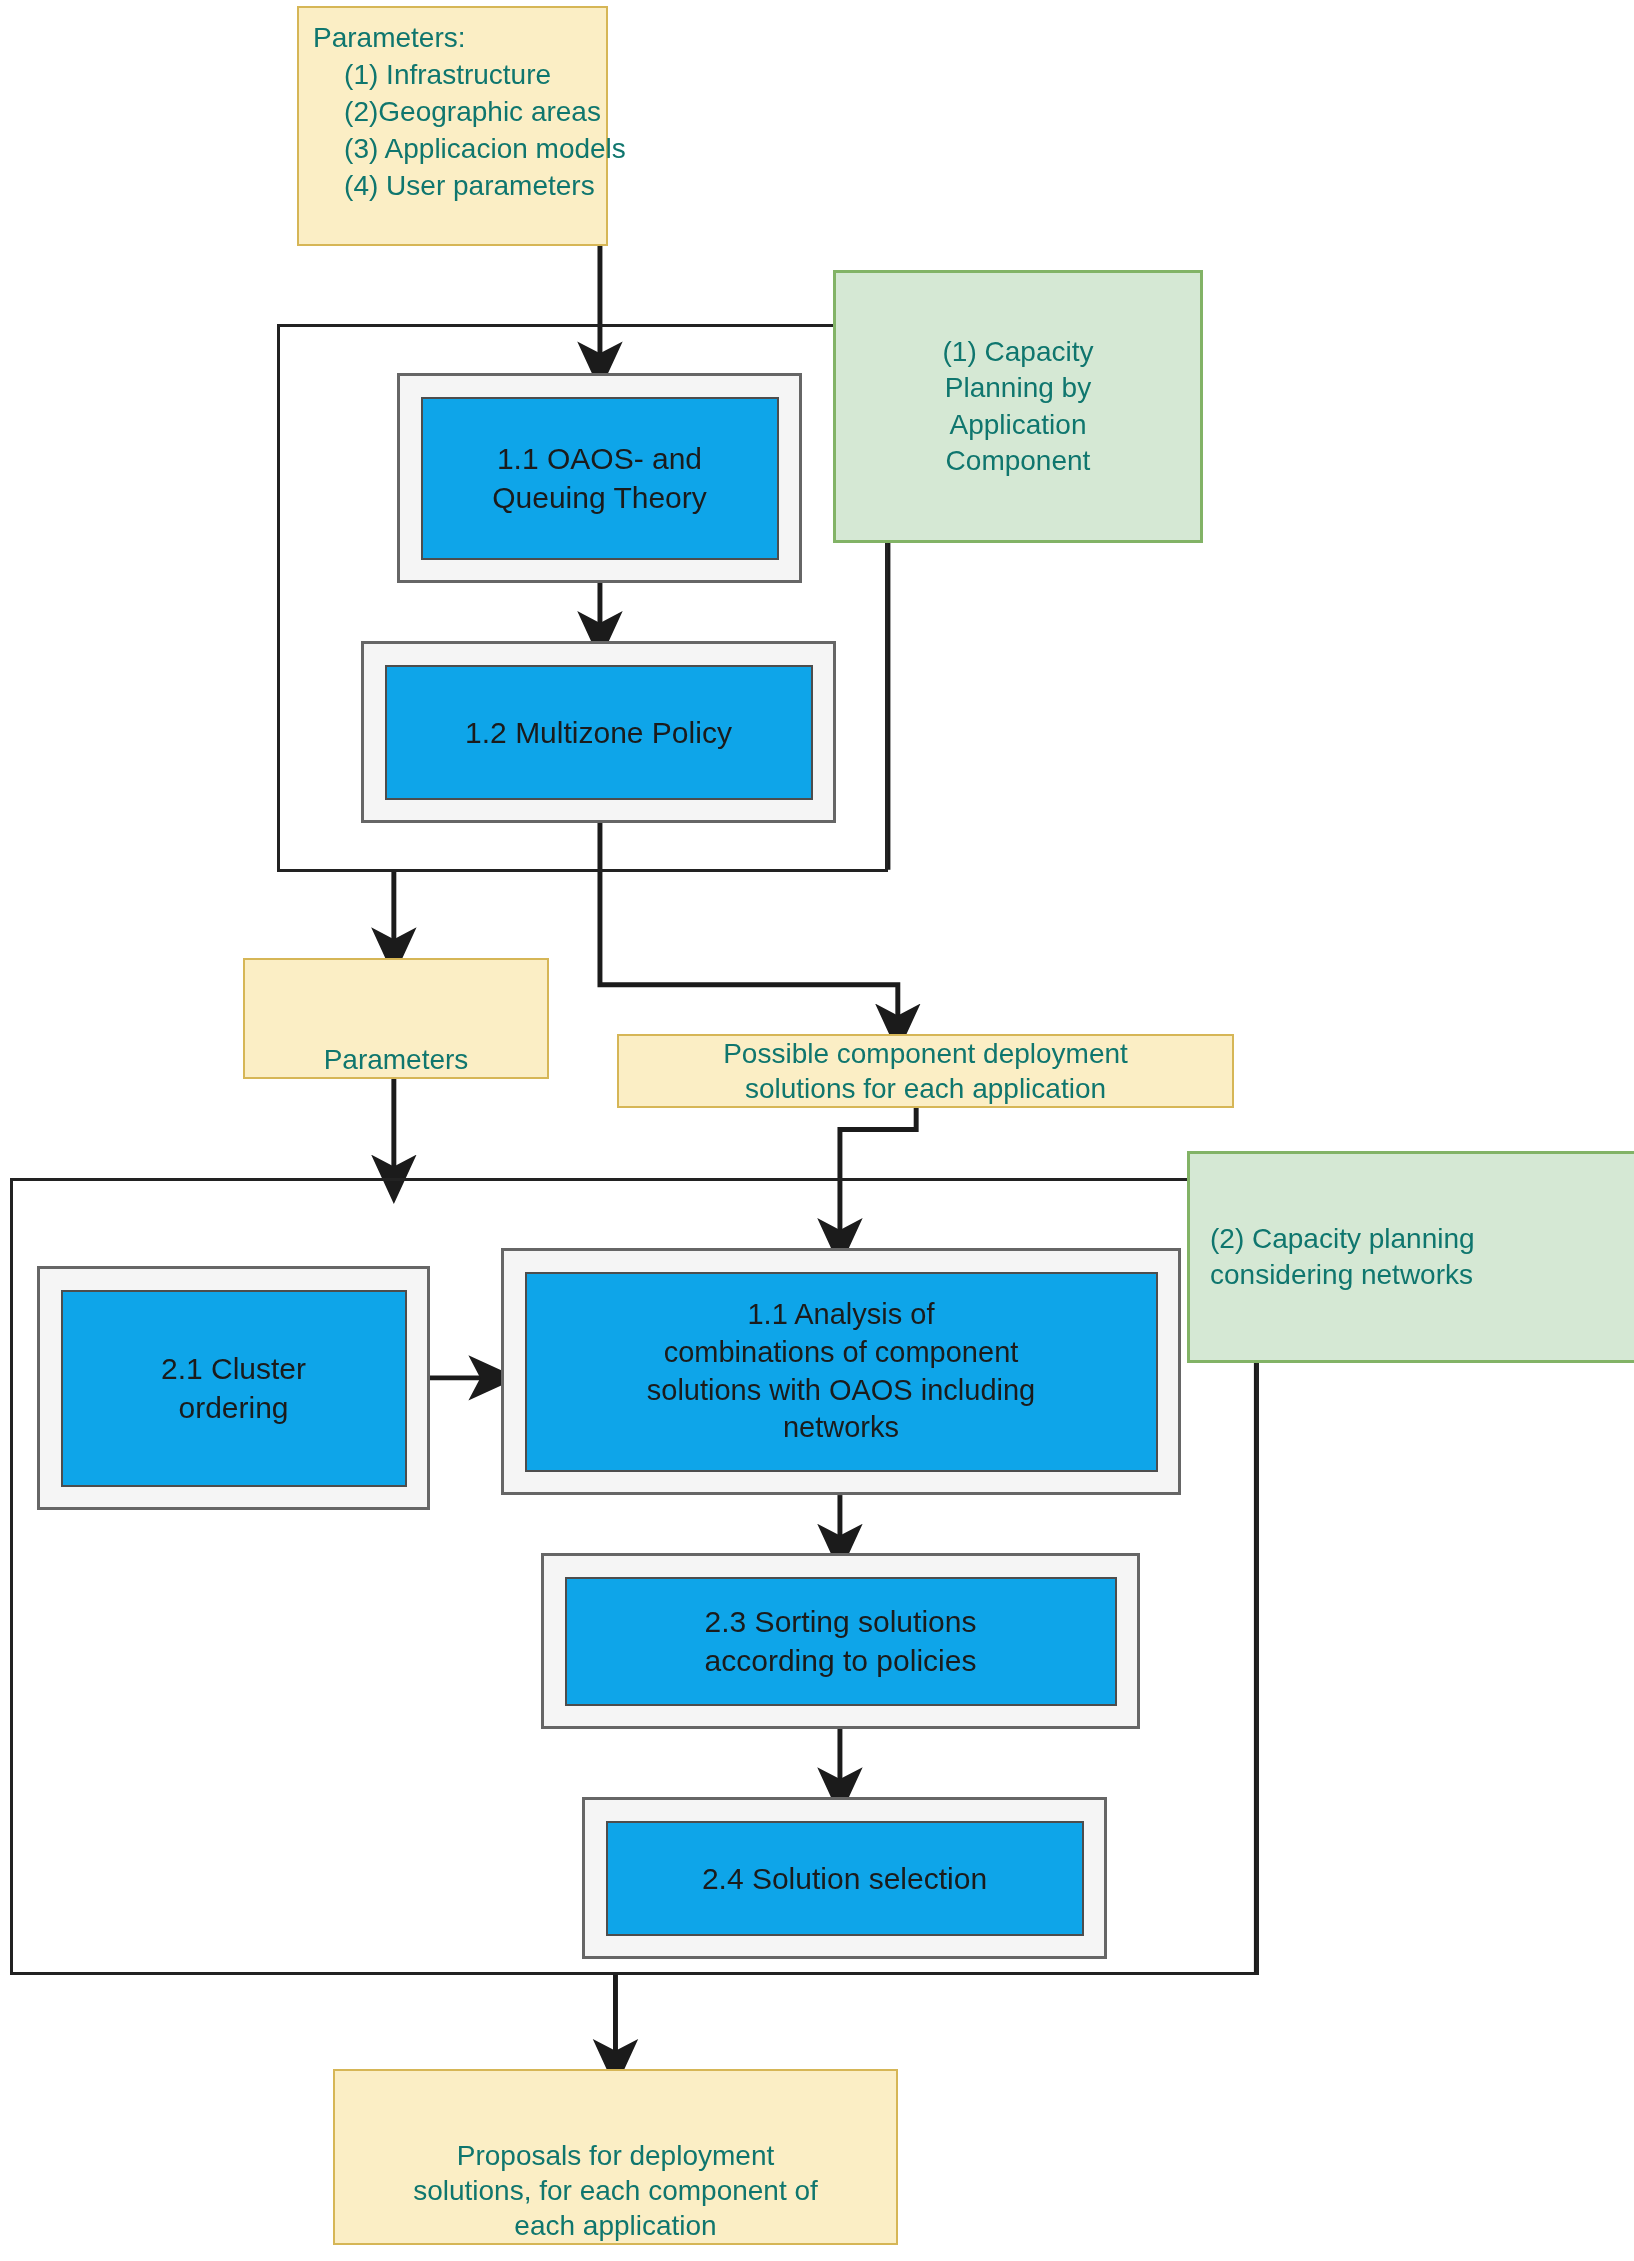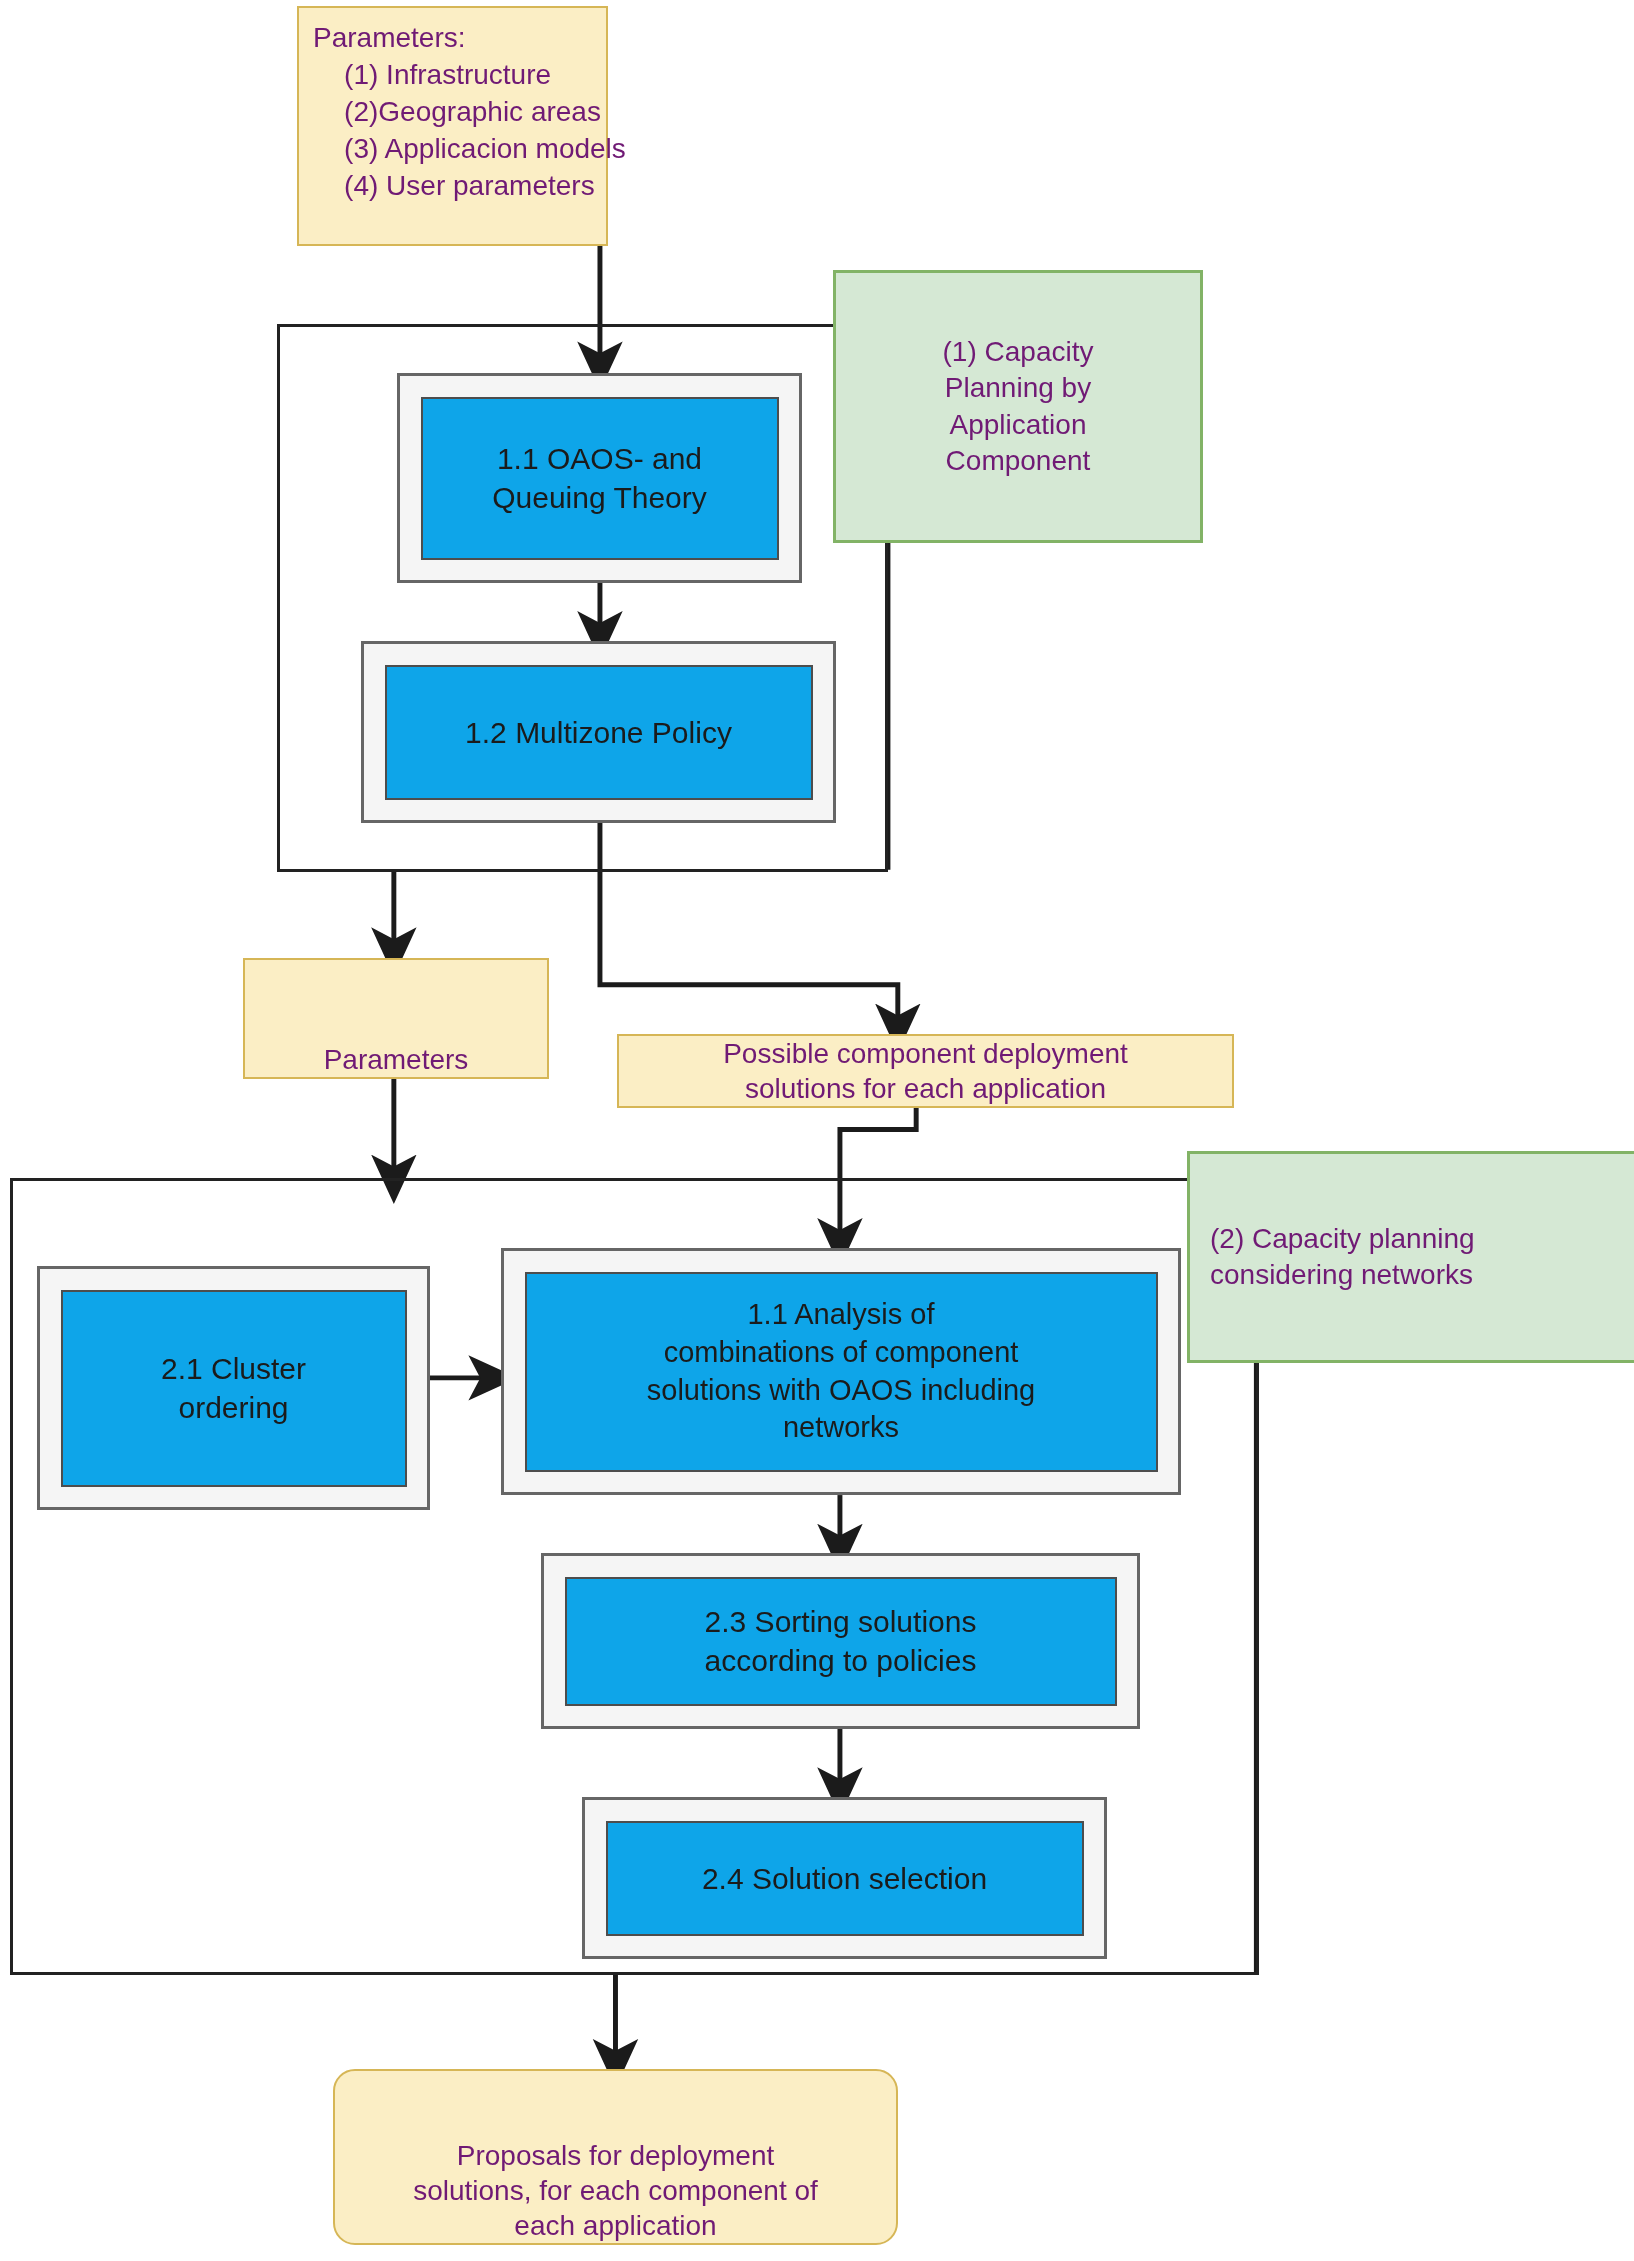--- a/index.html
+++ b/index.html
@@ -22,21 +22,21 @@
     height: 2261px;
     pointer-events: none;
   }
   .node {
     position: absolute;
     box-sizing: border-box;
     display: flex;
     align-items: center;
     justify-content: center;
     text-align: center;
-    color: #701a75;
+    color: #0f766e;
   }
   
   .data-box {
     background: #fbeec5;
     border: 2.1px solid #d6b656;
     font-size: 28px;
     line-height: 1.25;
     align-items: flex-end;
   }
   .data-box.left-align {
@@ -203,20 +203,20 @@
 according to policies</span>
     </div>
   </div>
 
   <div class="sub-outer" style="left:582px; top:1797px; width:525px; height:162px;">
     <div class="sub-inner">
       <span>2.4 Solution selection</span>
     </div>
   </div>
 
-  <div class="node data-box" style="left:333px; top:2069px; width:565px; height:176px; white-space:pre;border-radius:22px;">
+  <div class="node data-box" style="left:333px; top:2069px; width:565px; height:176px; white-space:pre;">
     <span>Proposals for deployment
 solutions, for each component of
 each application</span>
   </div>
 
 </div>
 
 
 </body></html>

